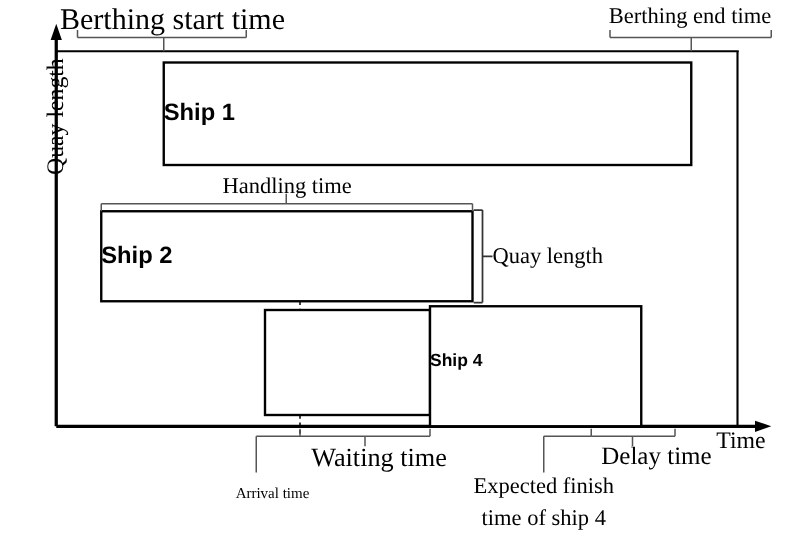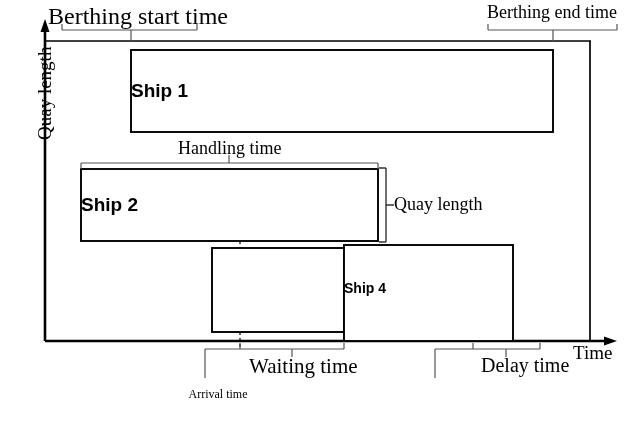--- a/index.html
+++ b/index.html
@@ -135,14 +135,18 @@
   <div class="ship-name" style="left:344px; top:280px; width:195px; font-size:14px;">Ship 4</div>
 
   <div class="lbl" style="left:249px; top:354px; font-size:21px;">Waiting time</div>
 
   <div class="lbl" style="left:481px; top:354px; font-size:20px;">Delay time</div>
 
   <div class="lbl two-line" style="left:158px; top:375px; font-size:12px; width:120px;margin-top:11px;">
     <div>Arrival time</div>
   </div>
 
+  <div class="lbl two-line" style="left:364px; top:375px; font-size:18px; width:142px;">
+    <div>Expected finish</div>
+    <div>time of ship 4</div>
+  </div>
 
 </div>
 
 </body></html>

